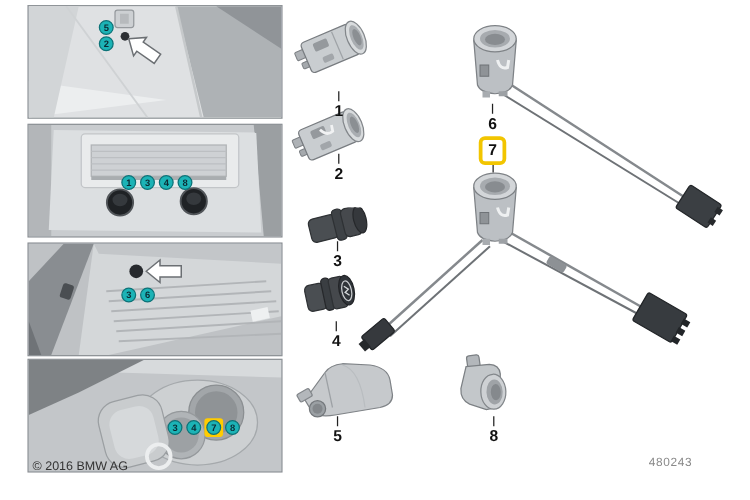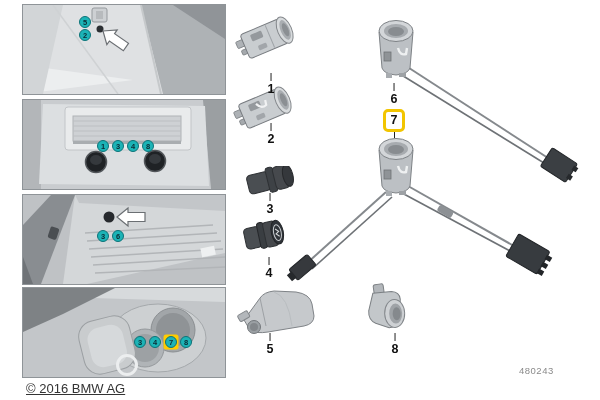--- a/index.html
+++ b/index.html
@@ -11,21 +11,21 @@
              fill:#0b2a33;text-anchor:middle;}
   .plabel{position:absolute;transform:translateX(-50%);font-size:12.5px;font-weight:bold;
           color:#111;text-align:center;z-index:5;}
   .plabel::before{content:"";position:absolute;left:50%;top:-9px;width:1px;height:8px;background:#222;}
   .hl-box{position:absolute;transform:translateX(-50%);width:16px;height:17px;line-height:17px;
           border:3px solid #f2c500;border-radius:5px;background:#fff;font-size:12.5px;font-weight:bold;
           color:#111;text-align:center;z-index:5;}
   .hl-box::after{content:"";position:absolute;left:50%;bottom:-9px;width:1px;height:6px;background:#222;}
   .partsvg{position:absolute;z-index:2;}
   #wiring{position:absolute;left:230px;top:0;z-index:1;}
-  #copyright{position:absolute;left:26px;top:381px;font-size:13px;color:#333;z-index:6;text-decoration:underline;}
+  #copyright{position:absolute;left:26px;top:368px;font-size:10px;color:#333;z-index:6;}
   #caption{position:absolute;left:6px;top:377px;font-size:16.5px;color:#0d0d0d;letter-spacing:.3px;z-index:6;}
   #plate-number{position:absolute;left:519px;top:365px;font-size:9.5px;color:#8a8a8a;letter-spacing:.5px;z-index:6;text-align:center;}
 </style>
 </head>
 <body>
 
 <div id="stage">
 
   <div class="panel" style="top:4px;">
     <svg width="202" height="89" viewBox="0 0 202 89">

